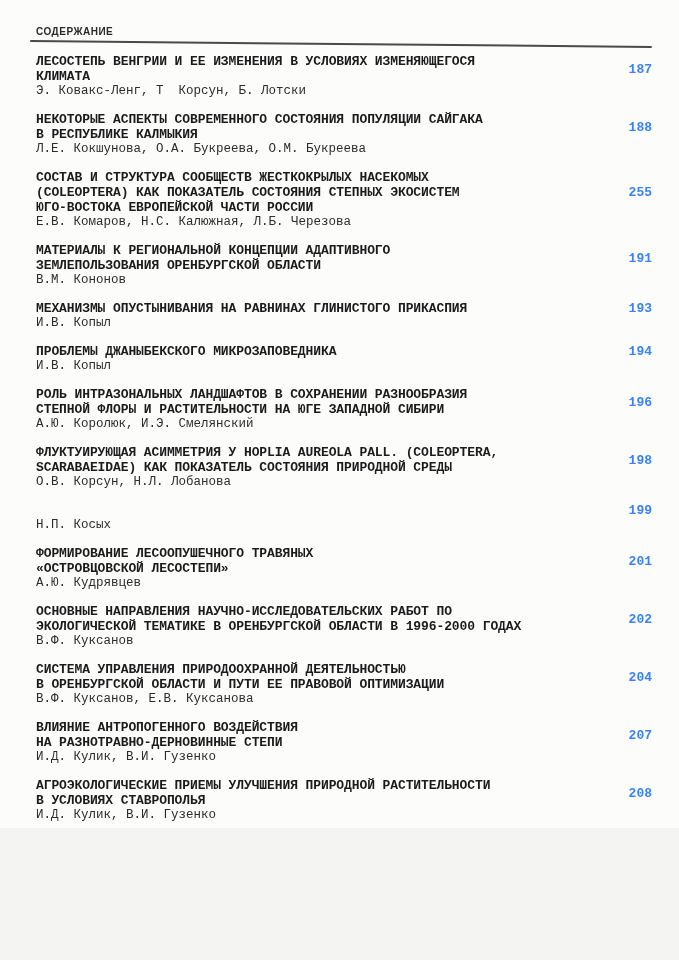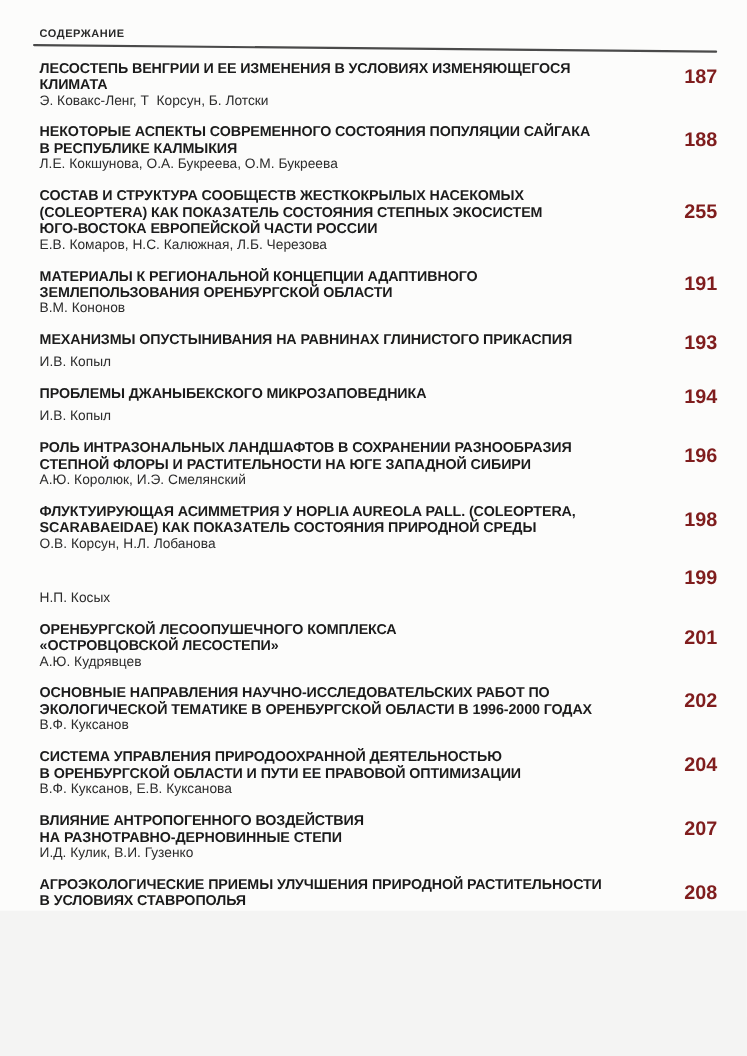--- a/index.html
+++ b/index.html
@@ -27,33 +27,34 @@
     transform: rotate(0.55deg); transform-origin: left center;
     border-radius: 1px;
   }
   .toc {
     position: absolute; left: 36px; top: 54px; width: 616px;
   }
   .entry {
     display: grid;
     grid-template-columns: minmax(0, 1fr) 48px;
     margin-bottom: 13px;
+    font-family: Liberation Mono, monospace;
   }
   .entry-title {
     grid-column: 1; grid-row: 1;
     font-size: 13px; font-weight: bold; line-height: 15px;
     letter-spacing: -0.1px;
     white-space: pre;
     color: #1b1b1b;
   }
   .entry-page {
     grid-column: 2; grid-row: 1;
     align-self: center; justify-self: end;
-    font-size: 18px; font-weight: bold;
-    color: #7f1d1d;
+    font-size: 13px; font-weight: bold;
+    color: #3b82f6;
   }
   .entry-authors {
     grid-column: 1; grid-row: 2;
     font-size: 12.5px; line-height: 15px;
     white-space: pre;
     color: #2c2c2c;
   }
   .foot-rule {
     position: absolute; left: 26px; top: 902px;
     width: 632px; height: 2px;
@@ -130,21 +131,21 @@
     <div class="entry-page">198</div>
     <div class="entry-authors">О.В. Корсун, Н.Л. Лобанова</div>
   </div>
 
   <div class="entry">
     <div class="entry-page">199</div>
     <div class="entry-authors">Н.П. Косых</div>
   </div>
 
   <div class="entry">
-    <div class="entry-title">ОРЕНБУРГСКОЙ ЛЕСООПУШЕЧНОГО КОМПЛЕКСА
+    <div class="entry-title">ФОРМИРОВАНИЕ ЛЕСООПУШЕЧНОГО ТРАВЯНЫХ
 «ОСТРОВЦОВСКОЙ ЛЕСОСТЕПИ»</div>
     <div class="entry-page">201</div>
     <div class="entry-authors">А.Ю. Кудрявцев</div>
   </div>
 
   <div class="entry">
     <div class="entry-title">ОСНОВНЫЕ НАПРАВЛЕНИЯ НАУЧНО-ИССЛЕДОВАТЕЛЬСКИХ РАБОТ ПО
 ЭКОЛОГИЧЕСКОЙ ТЕМАТИКЕ В ОРЕНБУРГСКОЙ ОБЛАСТИ В 1996-2000 ГОДАХ</div>
     <div class="entry-page">202</div>
     <div class="entry-authors">В.Ф. Куксанов</div>

